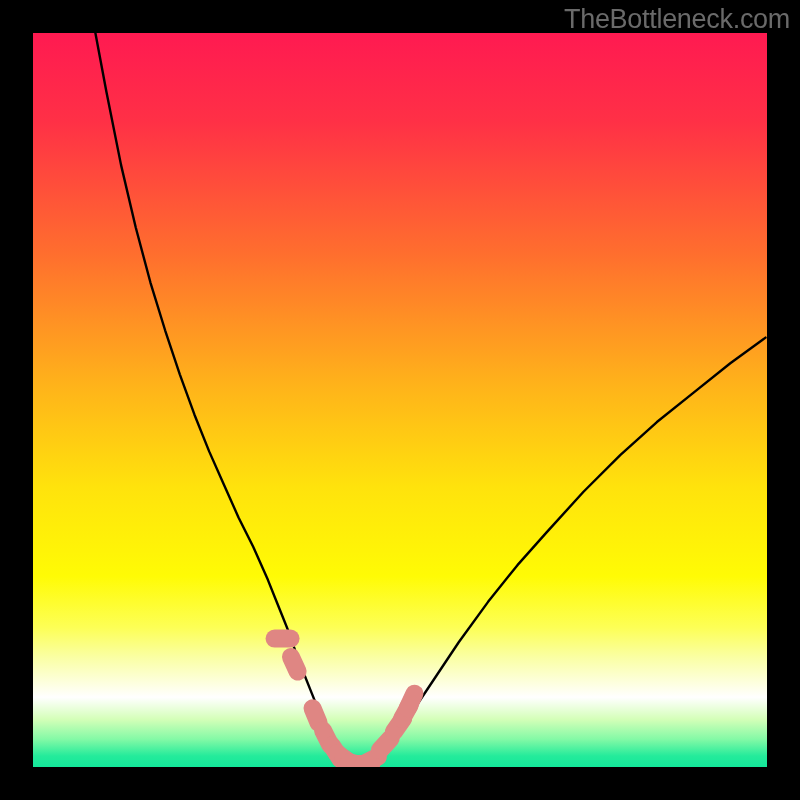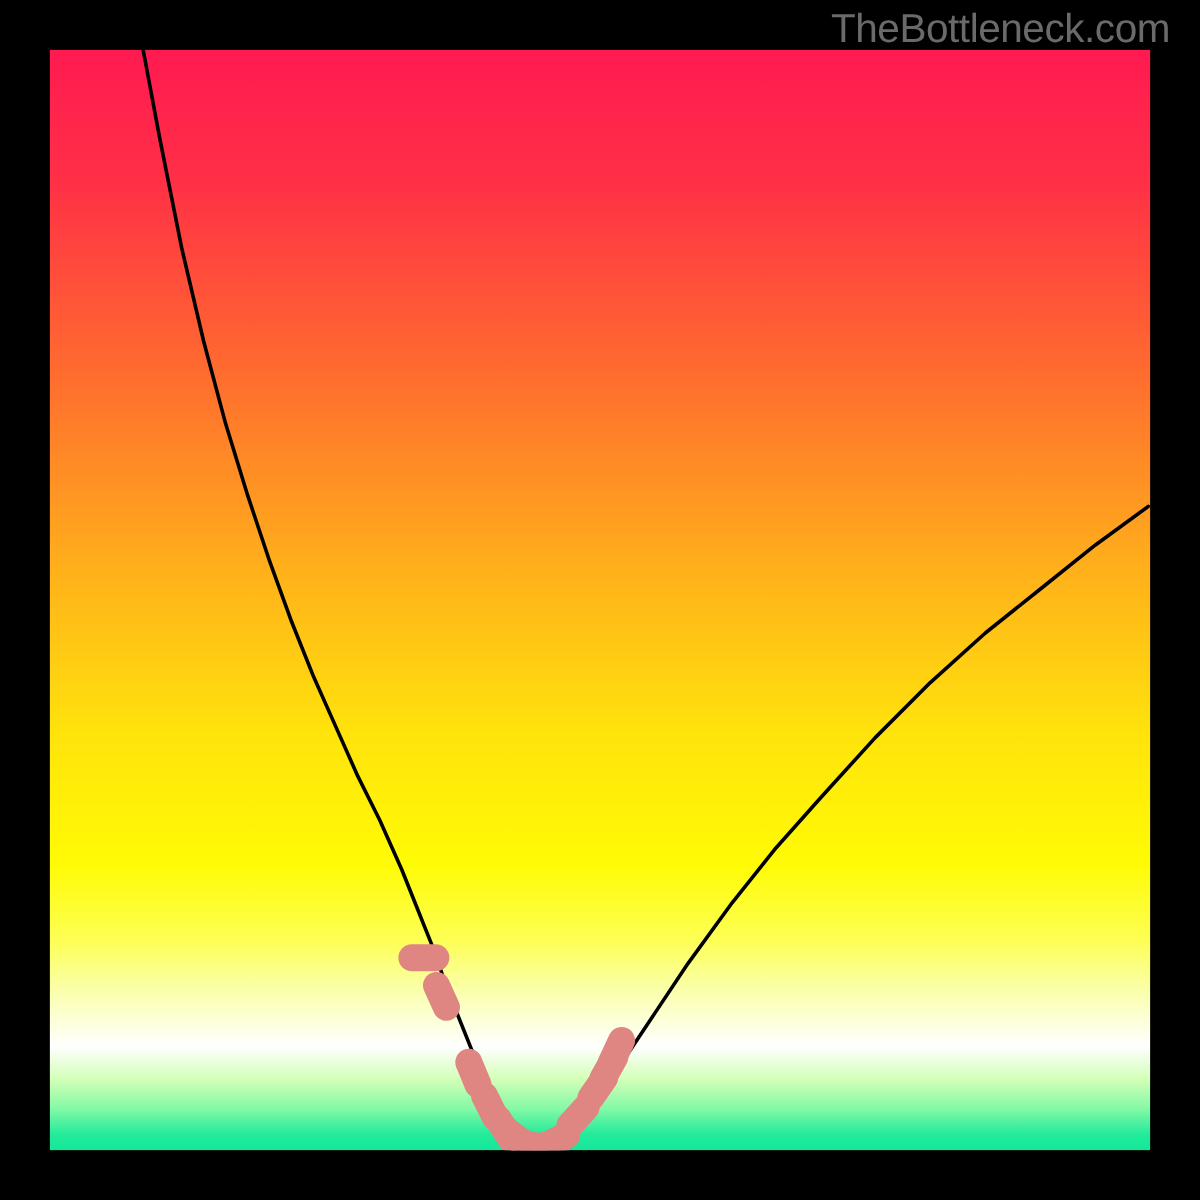--- a/index.html
+++ b/index.html
@@ -13,21 +13,21 @@
   }
   .frame {
     position: relative;
     width: 800px;
     height: 800px;
     background: #000;
   }
   .watermark {
     position: absolute;
     top: 4px;
-    right: 20px;
+    right: 10px;
     color: #6a6a6a;
     font-size: 27px;
     font-weight: 400;
     letter-spacing: -0.3px;
     z-index: 4;
     font-family: Arial, Helvetica, sans-serif;
   }
   .plot {
     position: absolute;
     left: 33px;

